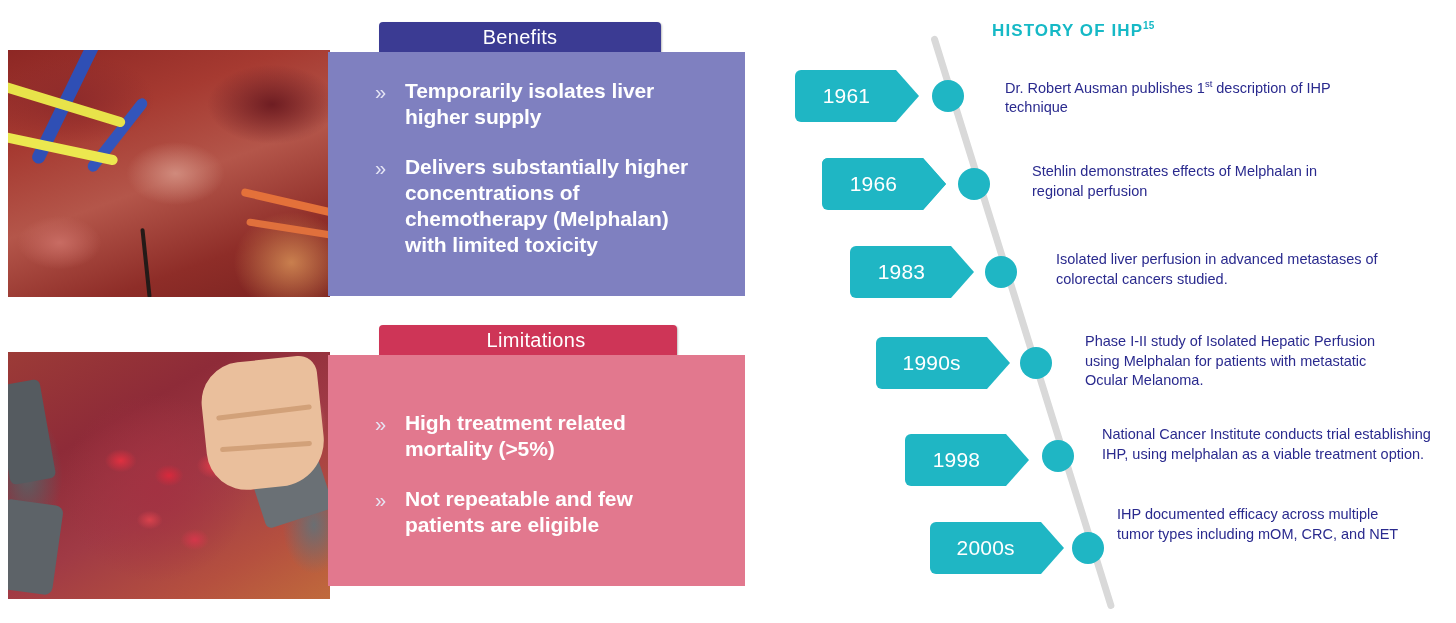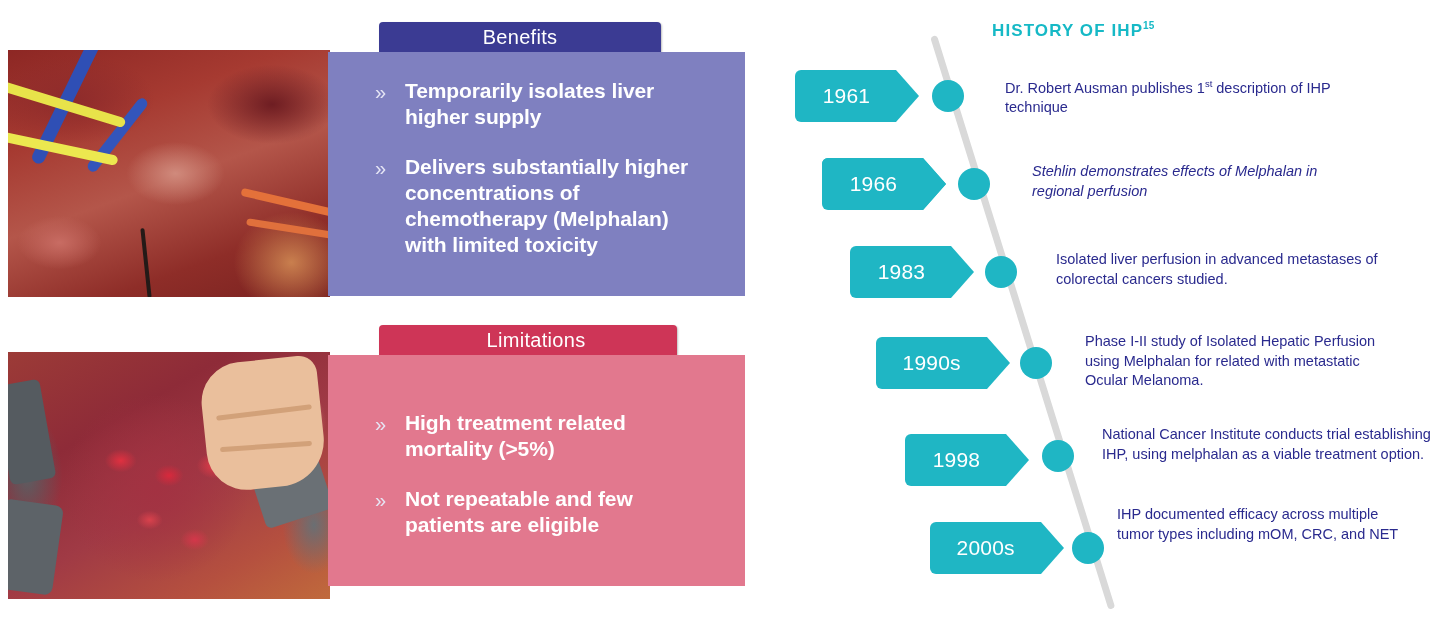--- a/index.html
+++ b/index.html
@@ -148,21 +148,21 @@
 
   <div class="tl-row" style="left:0;top:158px;">
     <div class="tl-chip" style="left:42px;top:0;width:124px;">
       <svg class="chip-shape" viewBox="0 0 124 52" preserveAspectRatio="none">
         <path d="M6,0 H101 L124,26 L101,52 H6 A6,6 0 0 1 0,46 V6 A6,6 0 0 1 0,46 Z M6,0 A6,6 0 0 0 0,6 V46 A6,6 0 0 0 6,52 Z" fill="#1fb6c4"></path>
         <path d="M6,0 H101 L124,26 L101,52 H6 A6,6 0 0 1 0,46 V6 A6,6 0 0 1 6,0 Z" fill="#1fb6c4"></path>
       </svg>
       <div class="chip-label">1966</div>
     </div>
     <div class="tl-dot" style="left:178px;top:10px;"></div>
-    <div class="tl-desc" style="left:252px;top:4px;width:340px;font-style:italic;">Stehlin demonstrates effects of Melphalan in regional perfusion</div>
+    <div class="tl-desc" style="left:252px;top:4px;width:340px;">Stehlin demonstrates effects of Melphalan in regional perfusion</div>
   </div>
 
   <div class="tl-row" style="left:0;top:246px;">
     <div class="tl-chip" style="left:70px;top:0;width:124px;">
       <svg class="chip-shape" viewBox="0 0 124 52" preserveAspectRatio="none">
         <path d="M6,0 H101 L124,26 L101,52 H6 A6,6 0 0 1 0,46 V6 A6,6 0 0 1 6,0 Z" fill="#1fb6c4"></path>
       </svg>
       <div class="chip-label">1983</div>
     </div>
     <div class="tl-dot" style="left:205px;top:10px;"></div>
@@ -170,21 +170,21 @@
   </div>
 
   <div class="tl-row" style="left:0;top:337px;">
     <div class="tl-chip" style="left:96px;top:0;width:134px;">
       <svg class="chip-shape" viewBox="0 0 134 52" preserveAspectRatio="none">
         <path d="M6,0 H111 L134,26 L111,52 H6 A6,6 0 0 1 0,46 V6 A6,6 0 0 1 6,0 Z" fill="#1fb6c4"></path>
       </svg>
       <div class="chip-label">1990s</div>
     </div>
     <div class="tl-dot" style="left:240px;top:10px;"></div>
-    <div class="tl-desc" style="left:305px;top:-5px;width:310px;">Phase I-II study of Isolated Hepatic Perfusion using Melphalan for related with metastatic Ocular Melanoma.</div>
+    <div class="tl-desc" style="left:305px;top:-5px;width:310px;">Phase I-II study of Isolated Hepatic Perfusion using Melphalan for patients with metastatic Ocular Melanoma.</div>
   </div>
 
   <div class="tl-row" style="left:0;top:430px;">
     <div class="tl-chip" style="left:125px;top:4px;width:124px;text-align:center;">
       <svg class="chip-shape" viewBox="0 0 124 52" preserveAspectRatio="none">
         <path d="M6,0 H101 L124,26 L101,52 H6 A6,6 0 0 1 0,46 V6 A6,6 0 0 1 6,0 Z" fill="#1fb6c4"></path>
       </svg>
       <div class="chip-label">1998</div>
     </div>
     <div class="tl-dot" style="left:262px;top:10px;"></div>

